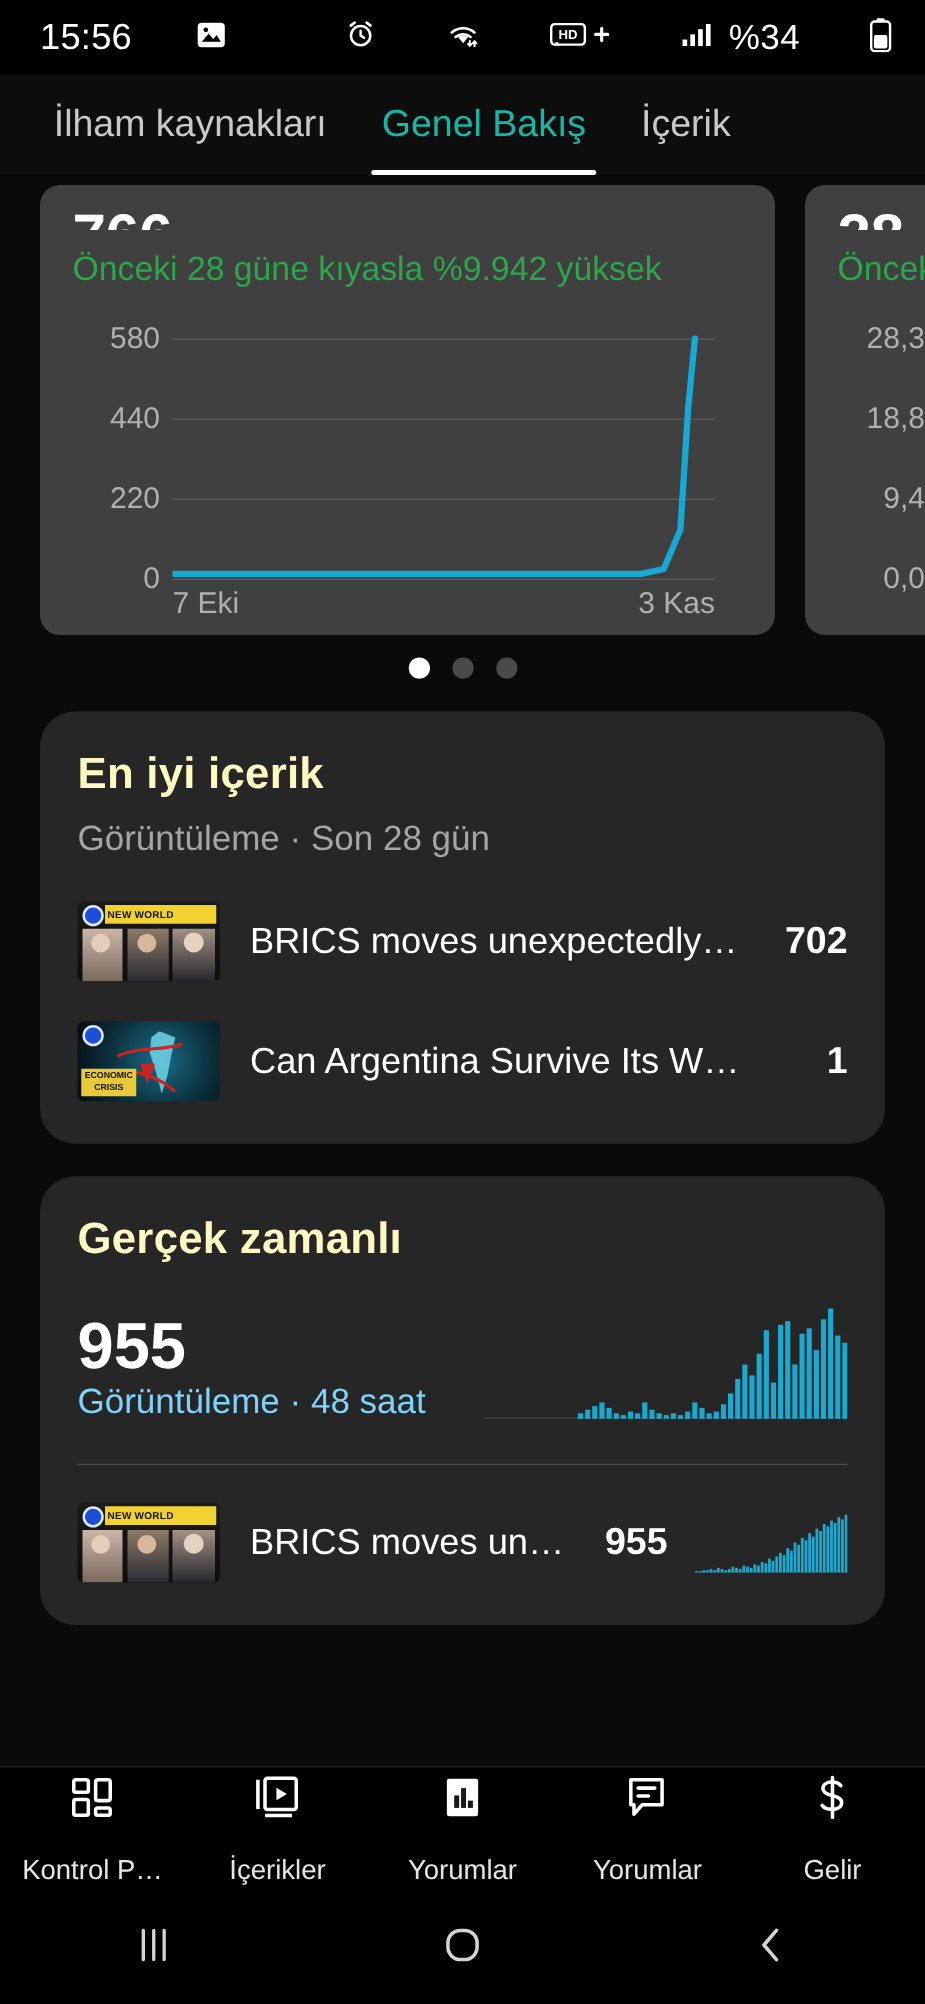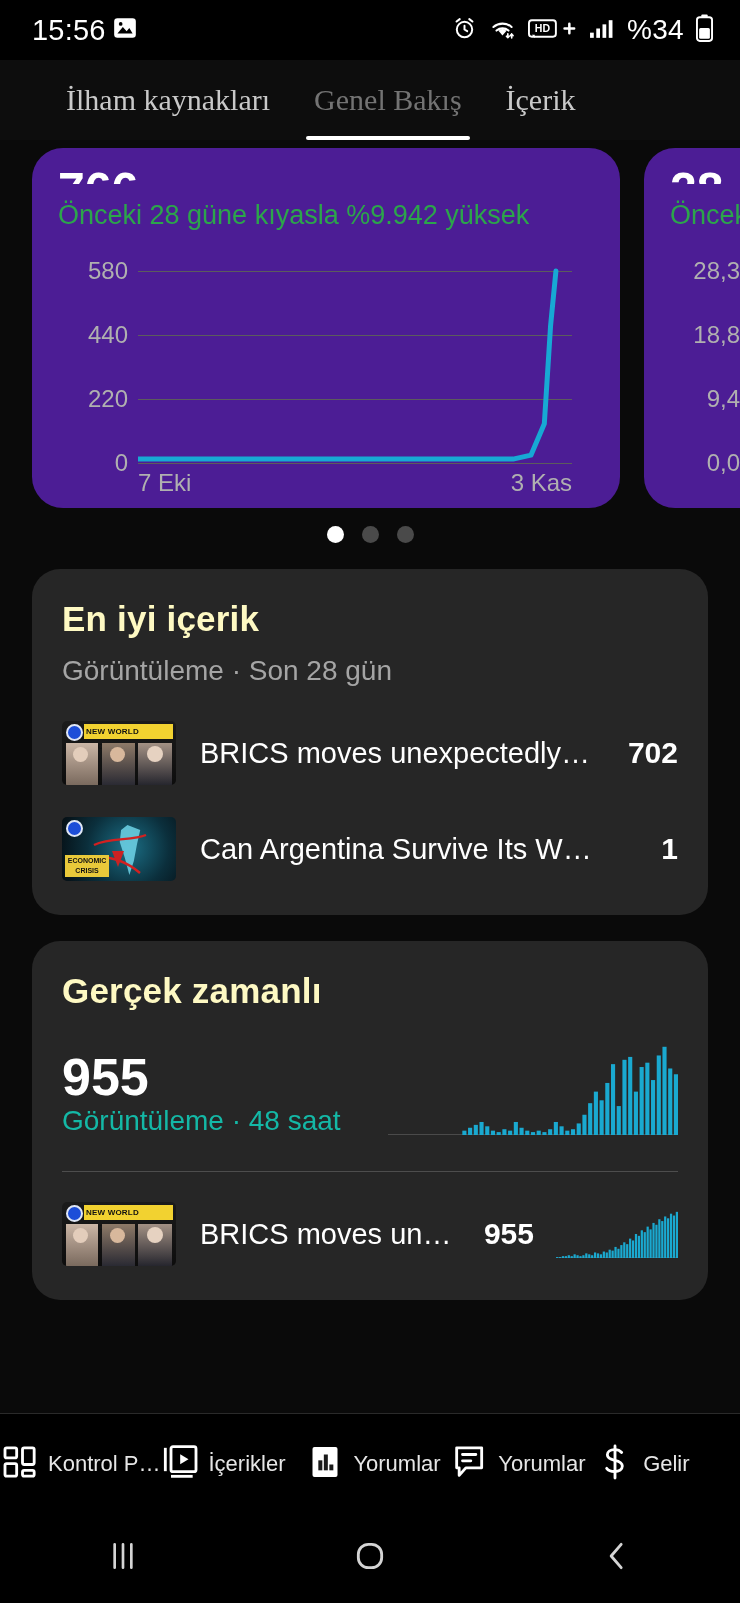--- a/index.html
+++ b/index.html
@@ -13,45 +13,45 @@
 
   
   .statusbar {
     height:60px; background:#000; display:flex; align-items:center;
     justify-content:space-between; padding:0 26px 0 32px;
   }
   .sb-left { display:flex; align-items:center; gap:6px; }
   .sb-time { color:#fff; font-size:29px; letter-spacing:.2px; }
   .sb-right { display:flex; align-items:center; gap:11px; }
   .sb-pct { color:#fff; font-size:28px; letter-spacing:.3px; }
-  .ico { display:inline-block; }
+  .ico { display:inline-block;margin-left:44px; }
 
   
   .tabstrip {
     height:80px; background:#0d0d0d; display:flex; align-items:center;
-    gap:0; padding-left:44px; overflow:hidden; position:relative;font-family:Liberation Serif, serif;
+    gap:0; padding-left:21px; overflow:hidden; position:relative;
   }
   .tab {
     color:#c9c9c9; font-size:30px; white-space:nowrap;
     padding:0 22px; height:80px; display:flex; align-items:center; position:relative;
   }
-  .tab.active { color:#737373; font-weight:500; }
+  .tab.active { color:#14b8a6; font-weight:500; }
   .tab.active::after {
     content:""; position:absolute; left:14px; right:14px; bottom:0;
     height:4px; background:#fff; border-radius:2px;
   }
 
   
   .content { position:relative; height:1313px; background:#0a0a0a; overflow:hidden; }
 
   
   .carousel { position:relative; height:370px; padding-top:8px; }
   .metric-card {
     position:absolute; top:8px;
-    background:#4c1d95; border-radius:31px;
+    background:#404040; border-radius:16px;
     overflow:hidden;
   }
   .card-a { left:32px; width:588px; height:360px; padding:18px 26px 0 26px; }
   .card-b { left:644px; width:588px; height:360px; padding:18px 26px 0 26px; }
 
   .card-bignum { color:#fff; font-size:48px; font-weight:700; line-height:1.0; height:18px; overflow:hidden; }
   .card-delta { color:#2ca54b; font-size:27px; margin-top:16px; white-space:nowrap; }
 
   .plot { position:relative; margin-top:36px; height:230px; }
   .yaxis { position:absolute; left:0; top:0; width:70px; height:196px; }
@@ -99,37 +99,37 @@
   .th-arg .cont { position:absolute; left:52px; top:8px; width:32px; height:50px; background:#6fd3e8;
      clip-path:polygon(42% 0,82% 10%,72% 38%,62% 72%,48% 100%,34% 66%,18% 34%,22% 10%); opacity:.85; }
   .th-arg .tag { position:absolute; left:3px; bottom:4px; width:44px; height:22px; background:#e8c93a; }
   .th-arg .tagt { position:absolute; left:4px; bottom:5px; width:42px; color:#111; font-size:7px; font-weight:700; line-height:10px; text-align:center; }
   .th-arg .arrow { position:absolute; left:30px; top:14px; width:60px; height:46px; }
 
   
   .rt-main { display:flex; align-items:flex-end; margin-top:28px; }
   .rt-left { flex:0 0 auto; }
   .rt-num { color:#fff; font-size:52px; font-weight:700; line-height:1.05; }
-  .rt-sub { color:#14b8a6; font-size:28px; margin-top:0; }
+  .rt-sub { color:#7dd3fc; font-size:28px; margin-top:0; }
   .rt-chart { flex:1 1 auto; height:98px; position:relative; margin-left:6px; }
   .rt-chart svg { position:absolute; right:0; bottom:0; }
   .divider { height:1px; background:#4d4d4d; margin:34px 0 0 0; }
 
   .rt-row { display:flex; align-items:center; margin-top:30px; }
   .rt-row .vtitle { flex:1 1 auto; }
   .rt-row .vcount { margin-right:22px; }
   .mini-chart { flex:0 0 auto; width:122px; height:52px; position:relative; }
 
   
   .bottomnav {
     position:absolute; left:0; right:0; bottom:90px; height:100px;
     background:#000; border-top:1px solid #2a2a2a;
     display:flex; align-items:center;
   }
-  .navitem { flex:1 1 0; display:flex; align-items:center; gap:8px; }
+  .navitem { flex:1 1 0; display:flex; flex-direction:column; align-items:center; gap:20px; }
   .navlabel { color:#e6e6e6; font-size:22px; white-space:nowrap; }
 
   
   .sysnav {
     position:absolute; left:0; right:0; bottom:0; height:90px; background:#000;
     display:flex; align-items:center; justify-content:space-around;
   }
   .sysico { color:#d4d4d4; }
 </style>
 </head>

